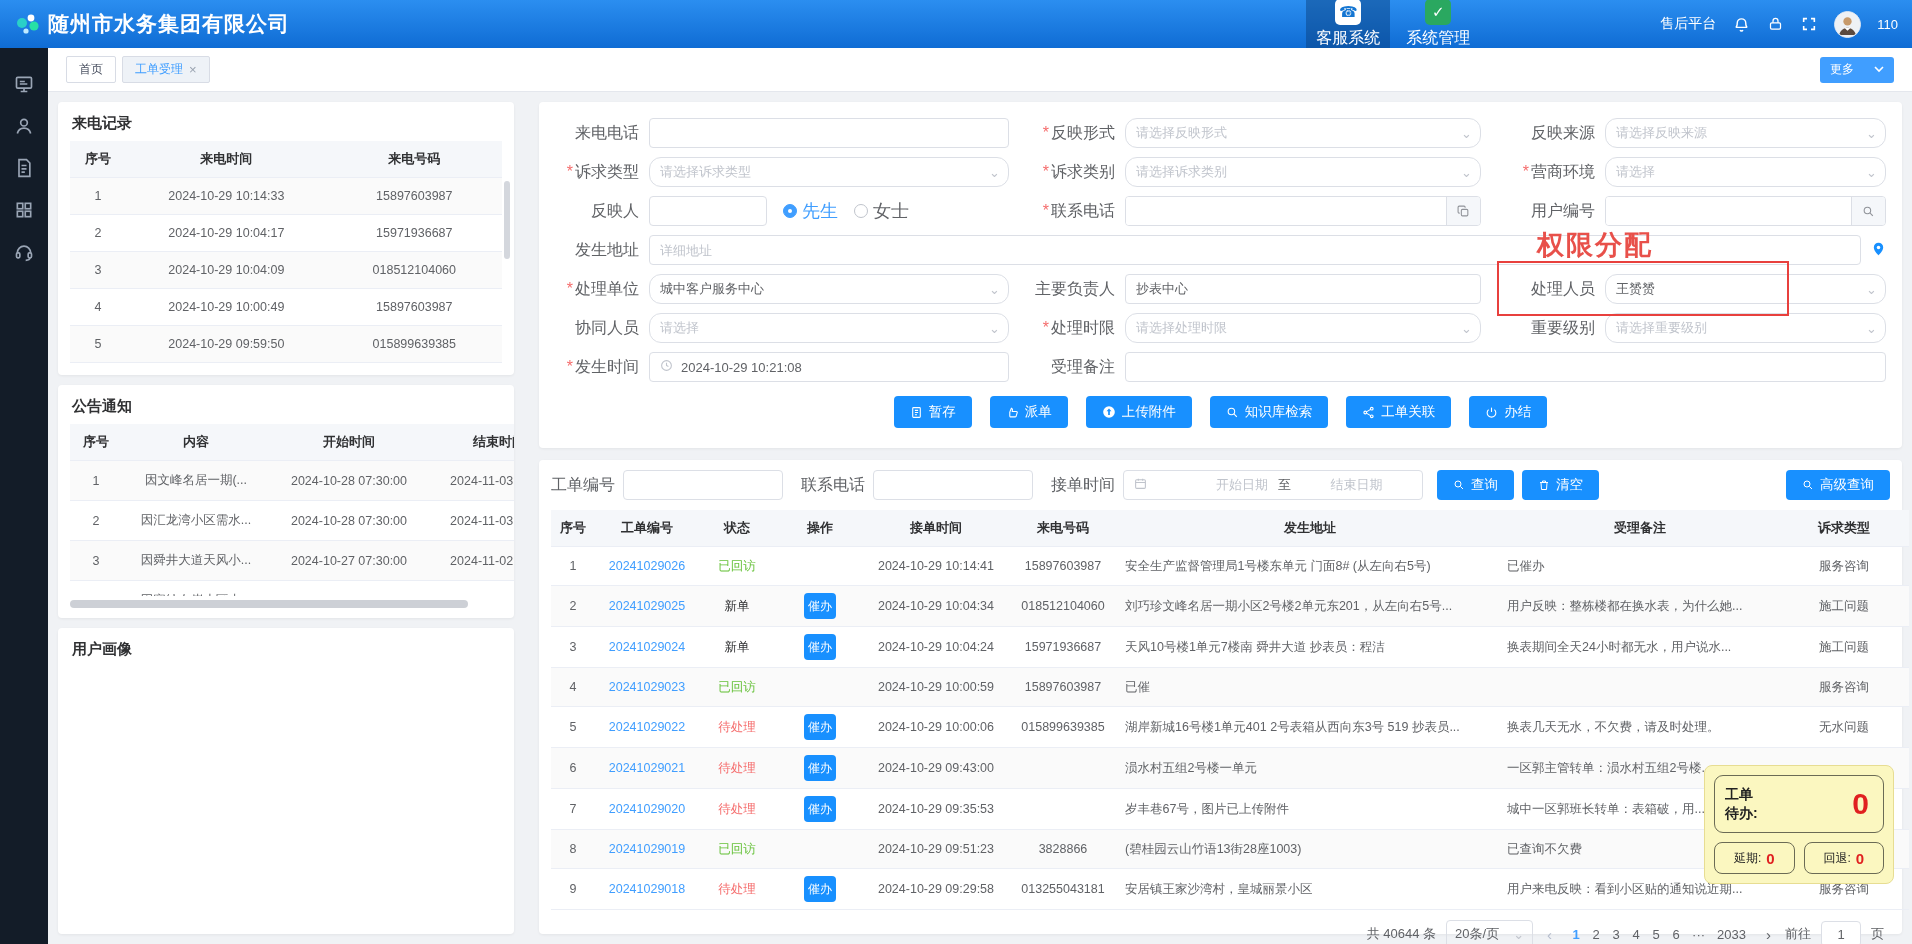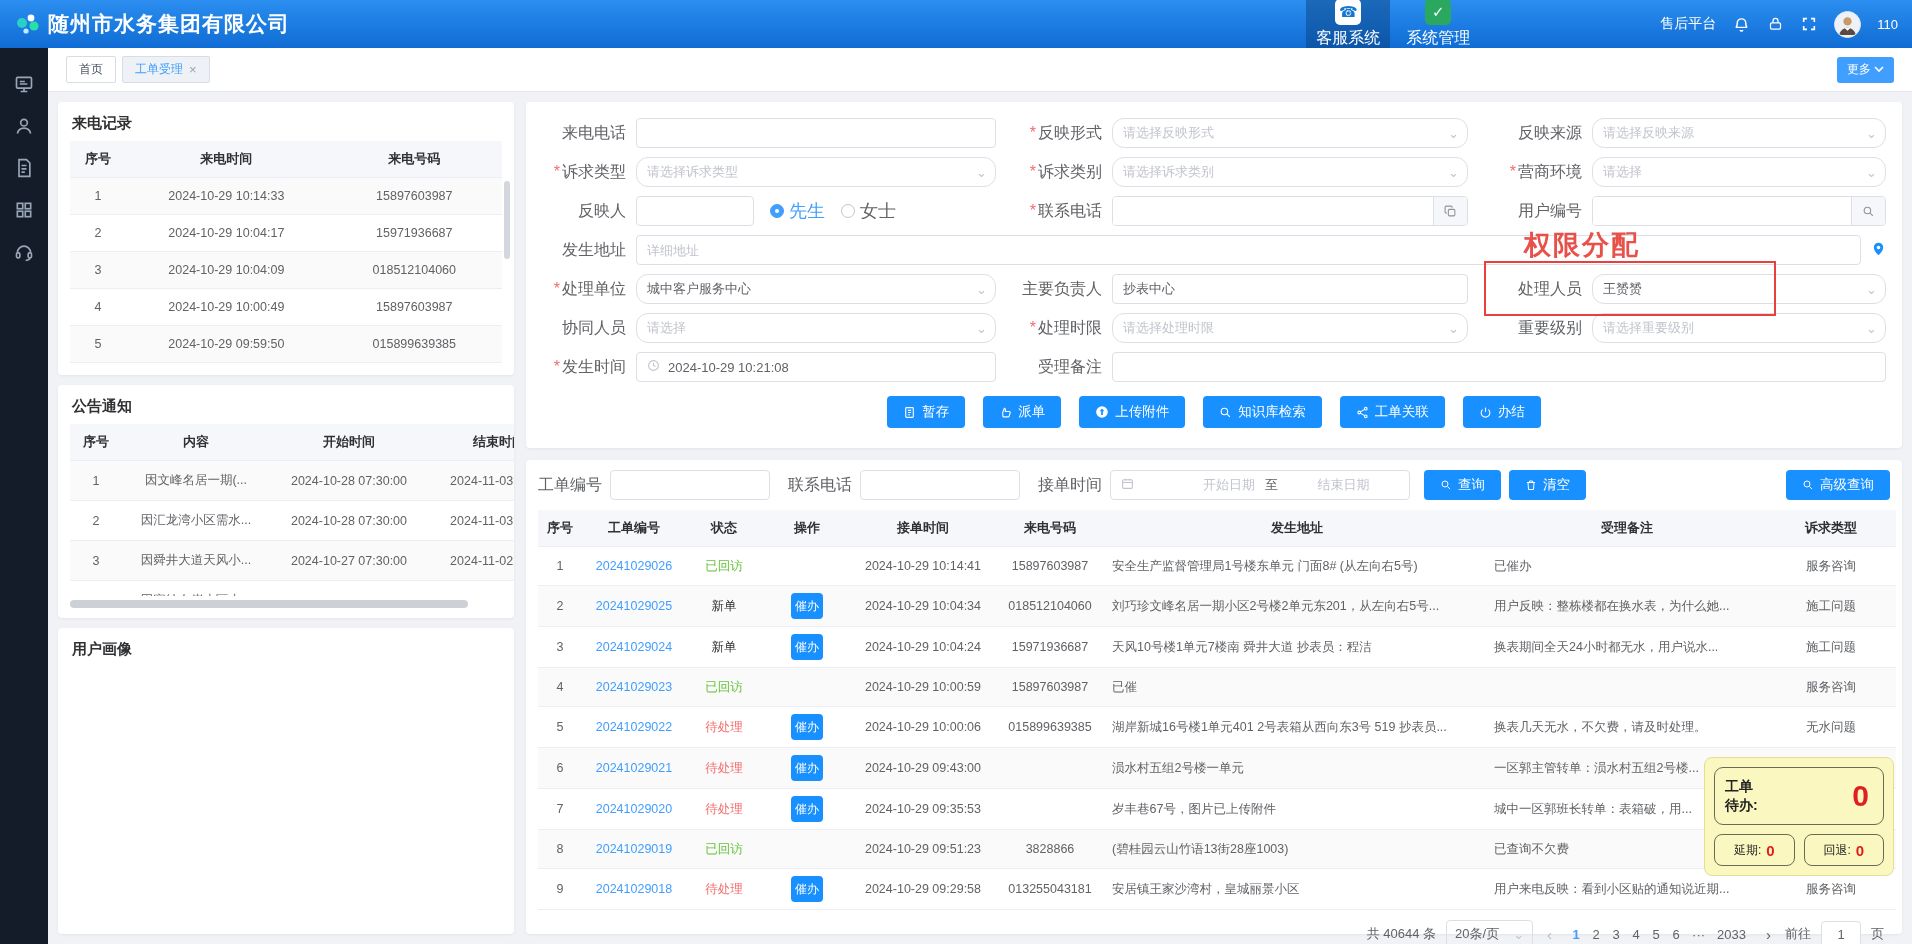--- a/index.html
+++ b/index.html
@@ -30,24 +30,24 @@
   .rail { width:48px; background:#131c28; display:flex; flex-direction:column; align-items:center; padding-top:26px; gap:22px; flex-shrink:0; }
   .rail .ric { width:20px; height:20px; color:#9aa5b5; cursor:pointer; }
   .main { flex:1; display:flex; flex-direction:column; min-width:0; }
 
   
   .tabbar { height:44px; background:#fff; display:flex; align-items:center; padding:0 18px; border-bottom:1px solid #e4e7ed; }
   .tab { height:27px; line-height:25px; border:1px solid #d8dce5; background:#fff; color:#495060; font-size:12px; padding:0 12px; margin-right:6px; cursor:pointer; border-radius:2px; }
   .tab.active { background:#eef2f7; color:#409eff; display:flex; align-items:center; gap:6px; border-color:#d8dce5; }
   .tab .close { color:#9aa3b0; font-size:13px; cursor:pointer; }
   .tab-spacer { flex:1; }
-  .more-btn { background:#409eff; color:#fff; font-size:12px; height:26px; padding:0 10px; border-radius:3px; display:flex; align-items:center; gap:3px; cursor:pointer;text-align:center; }
-
-  
-  .content { flex:1; padding:10px; display:flex; gap:12px; min-height:0; }
+  .more-btn { background:#409eff; color:#fff; font-size:12px; height:26px; padding:0 10px; border-radius:3px; display:flex; align-items:center; gap:20px; cursor:pointer;text-align:center; }
+
+  
+  .content { flex:1; padding:10px; display:flex; gap:25px; min-height:0; }
   .card { background:#fff; border-radius:4px; box-shadow:0 1px 3px rgba(0,0,0,.06); }
   .left-col { width:456px; display:flex; flex-direction:column; gap:10px; flex-shrink:0; }
   .right-col { flex:1; display:flex; flex-direction:column; gap:12px; min-width:0; }
   .card-title { font-size:15px; font-weight:bold; color:#303133; padding:12px 14px 8px; }
 
   
   .mini-wrap { position:relative; padding:0 12px 10px; overflow:hidden; }
   table.mini { width:100%; border-collapse:collapse; table-layout:fixed; }
   table.mini th { background:#f5f7fa; color:#303133; font-size:13px; font-weight:bold; padding:9px 6px; border-bottom:1px solid #ebeef5; text-align:center; }
   table.mini td { font-size:12.5px; color:#606266; padding:11px 6px; border-bottom:1px solid #ebeef5; text-align:center; white-space:nowrap; overflow:hidden; }
@@ -110,21 +110,21 @@
   
   .pager { display:flex; align-items:center; justify-content:flex-end; gap:10px; padding:8px 6px 10px; font-size:13px; color:#606266; }
   .psize { border:1px solid #dcdfe6; border-radius:4px; height:28px; display:flex; align-items:center; gap:14px; padding:0 8px; cursor:pointer; }
   .parrow { color:#b4bccc; cursor:pointer; font-size:15px; padding:0 4px; }
   .parrow.en { color:#606266; }
   .pnum { padding:0 6px; cursor:pointer; min-width:20px; text-align:center; }
   .pnum.active { color:#409eff; font-weight:bold; }
   .goto-inp { width:40px; height:26px; border:1px solid #dcdfe6; border-radius:4px; text-align:center; color:#606266; font-size:13px; }
 
   
-  .todo { position:absolute; right:8px; top:297px; width:190px; background:#fbf7c0; border:1px solid #e7dd92; border-radius:8px; padding:9px; z-index:5; }
+  .todo { position:absolute; right:8px; top:305px; width:190px; background:#fbf7c0; border:1px solid #e7dd92; border-radius:8px; padding:9px; z-index:5; }
   .todo-main { border:1px solid #6b6b55; border-radius:9px; height:58px; display:flex; align-items:center; justify-content:space-between; padding:0 14px 0 10px; margin-bottom:9px; }
   .todo-main .tlabel { font-size:14px; font-weight:bold; color:#222; line-height:1.35; }
   .todo-main .tcount { font-size:30px; font-weight:bold; color:#e02020; }
   .todo-subrow { display:flex; gap:9px; }
   .todo-sub { flex:1; border:1px solid #6b6b55; border-radius:8px; height:32px; display:flex; align-items:center; justify-content:center; gap:5px; font-size:12px; color:#222; }
   .todo-sub b { color:#e02020; font-size:15px; }
 </style>
 </head>
 <body>
 

